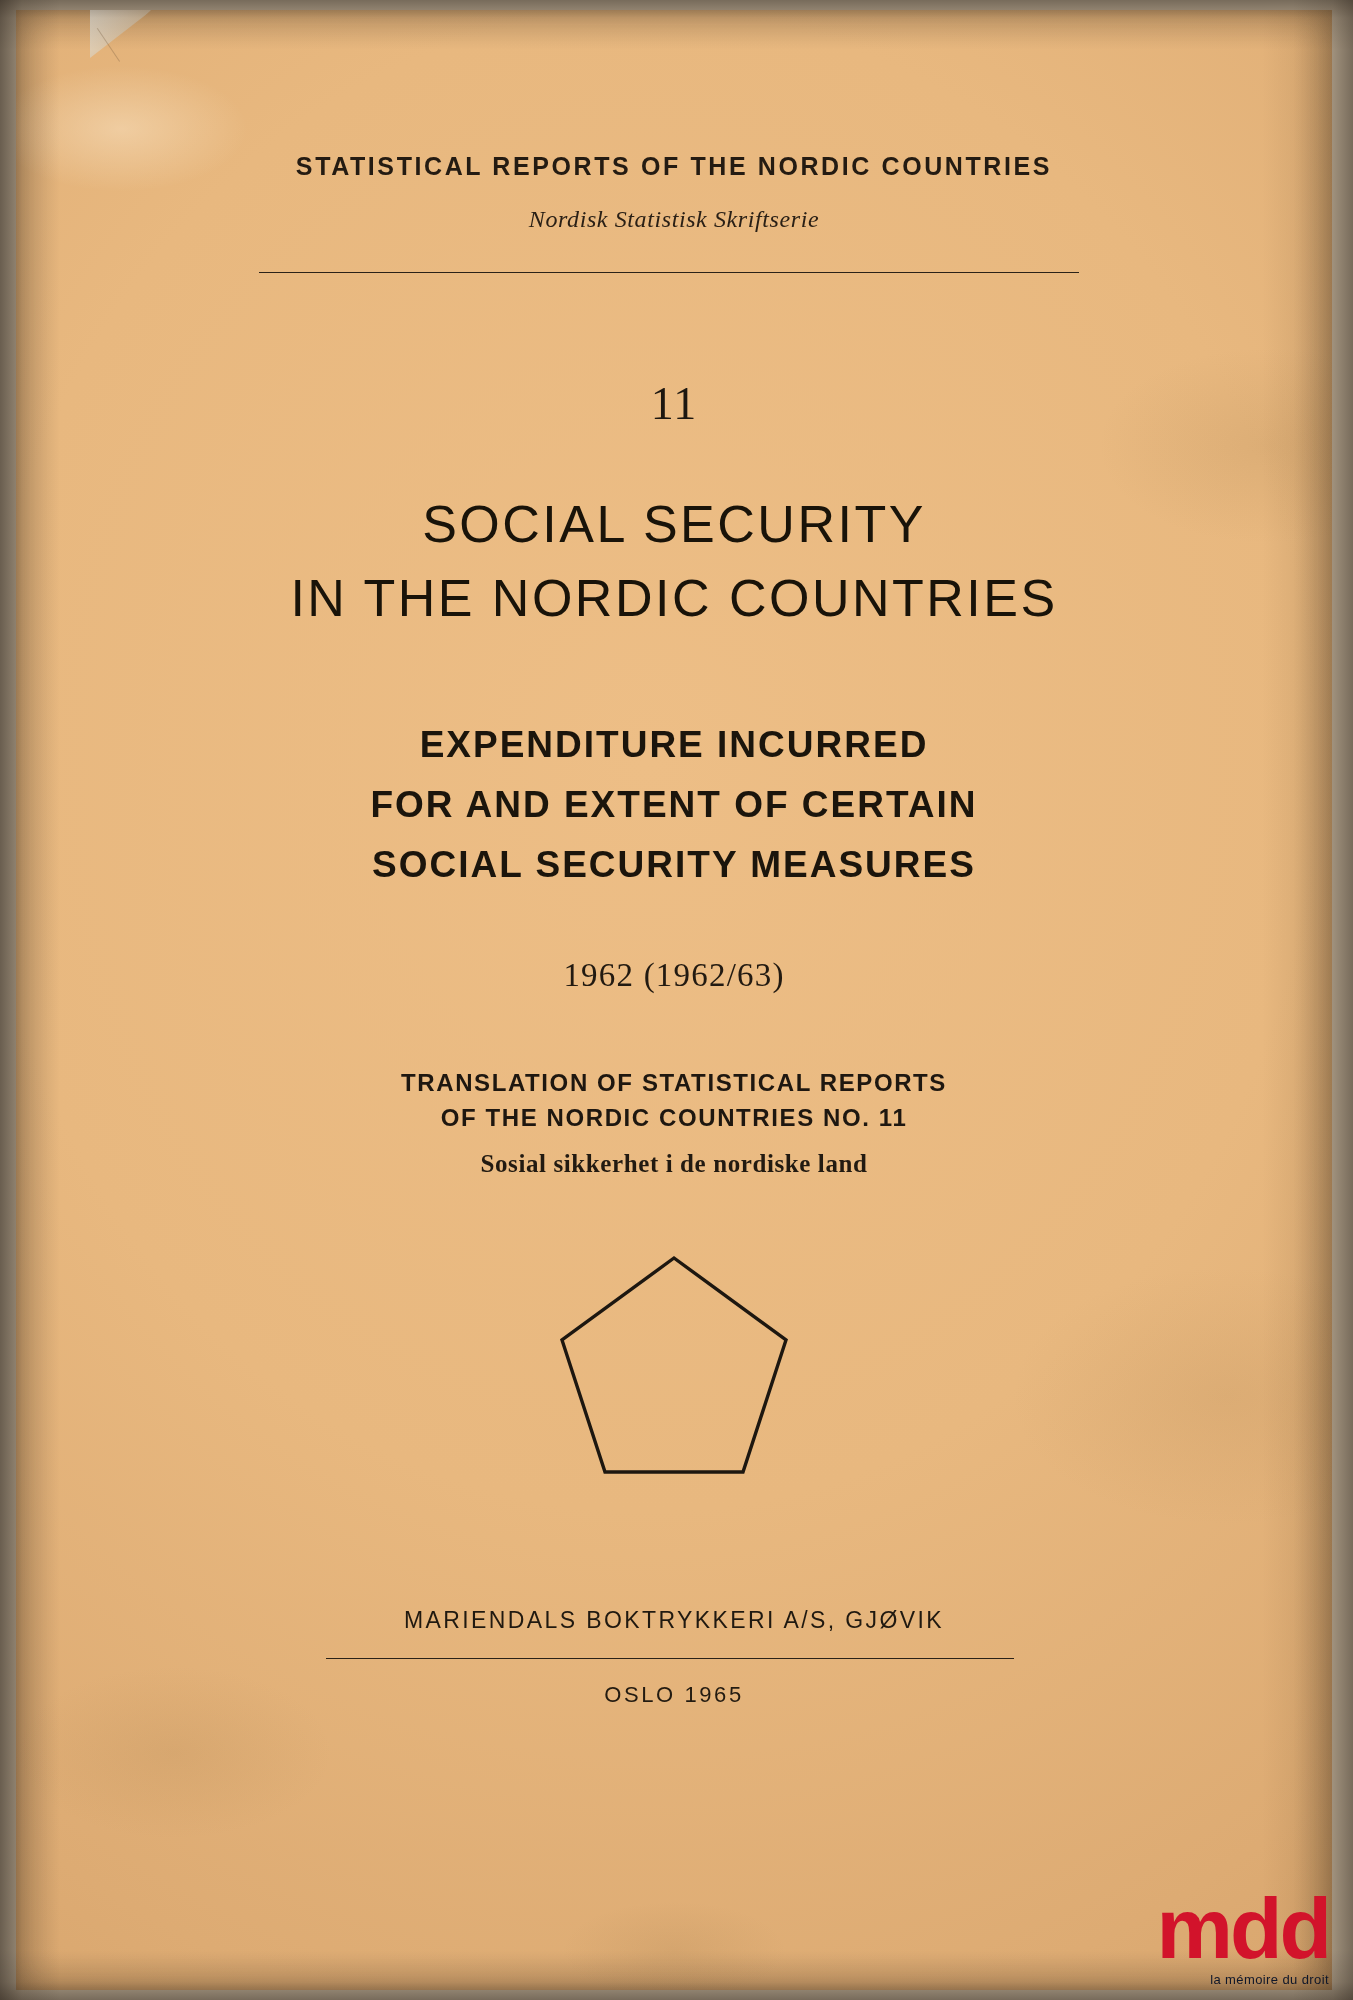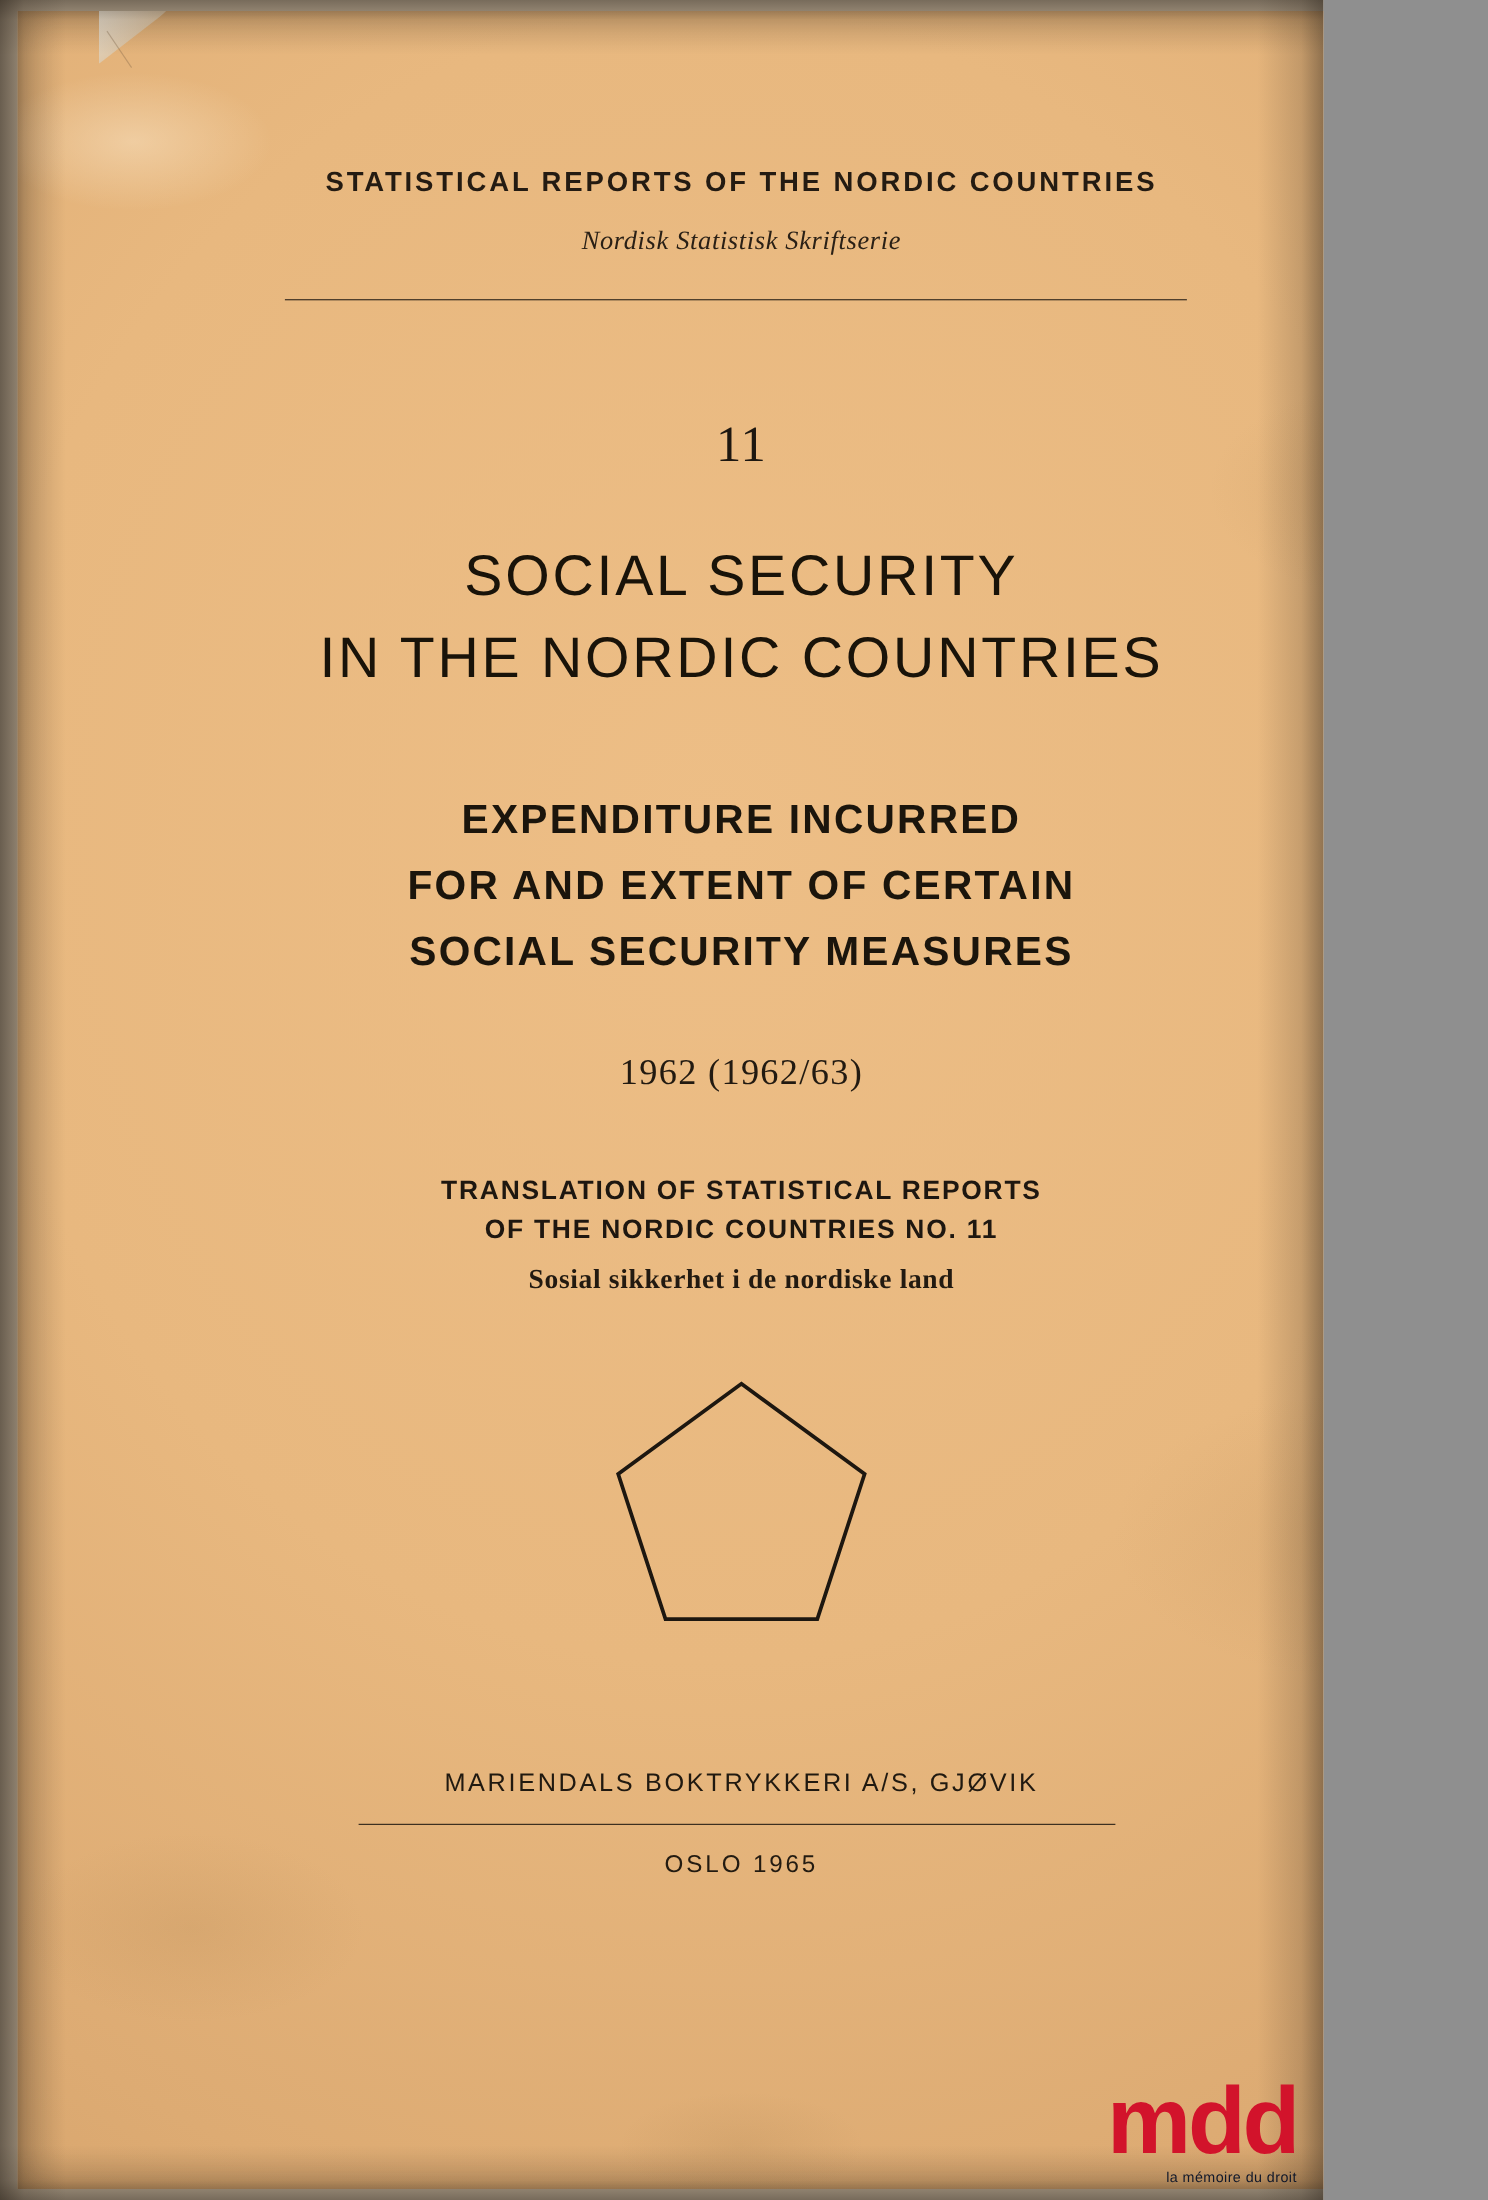--- a/index.html
+++ b/index.html
@@ -10,21 +10,21 @@
   body {
     width: 1353px;
     height: 2000px;
     overflow: hidden;
     font-family: "Liberation Serif", serif;
   }
 
   
   #scan {
     position: relative;
-    width: 1203px;
+    width: 1353px;
     height: 2000px;
     background: #b9a992;
     overflow: hidden;
   }
 
   
   #scan::before {
     content: "";
     position: absolute;
     inset: 0;

